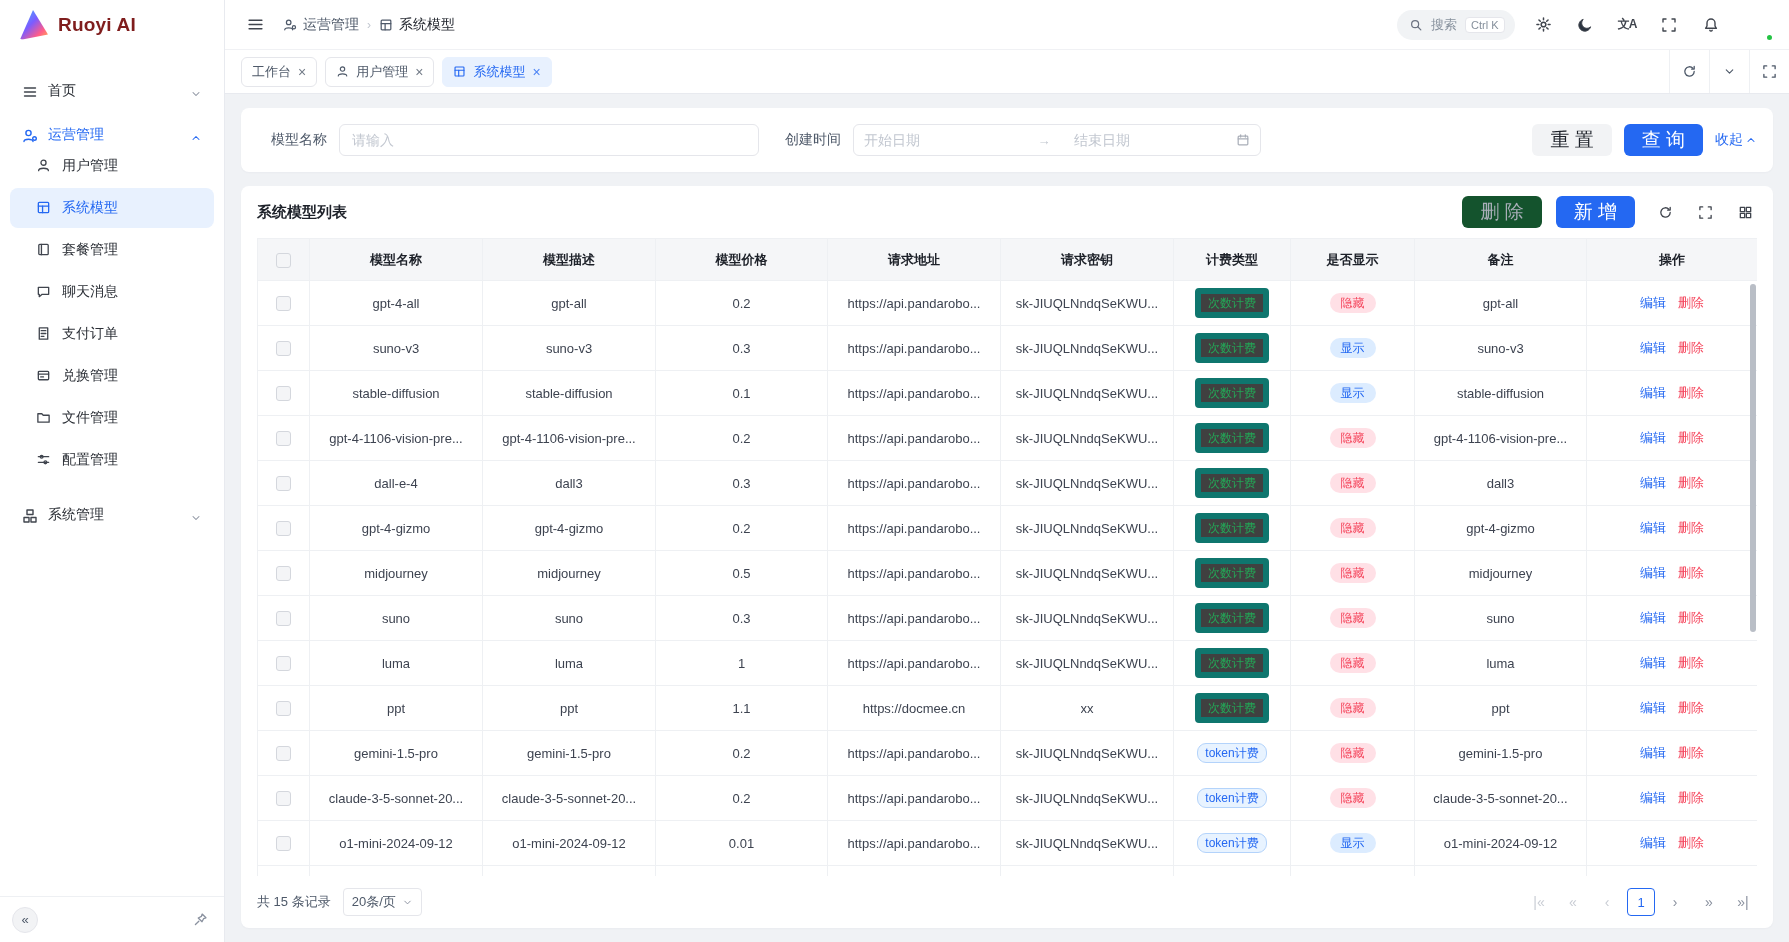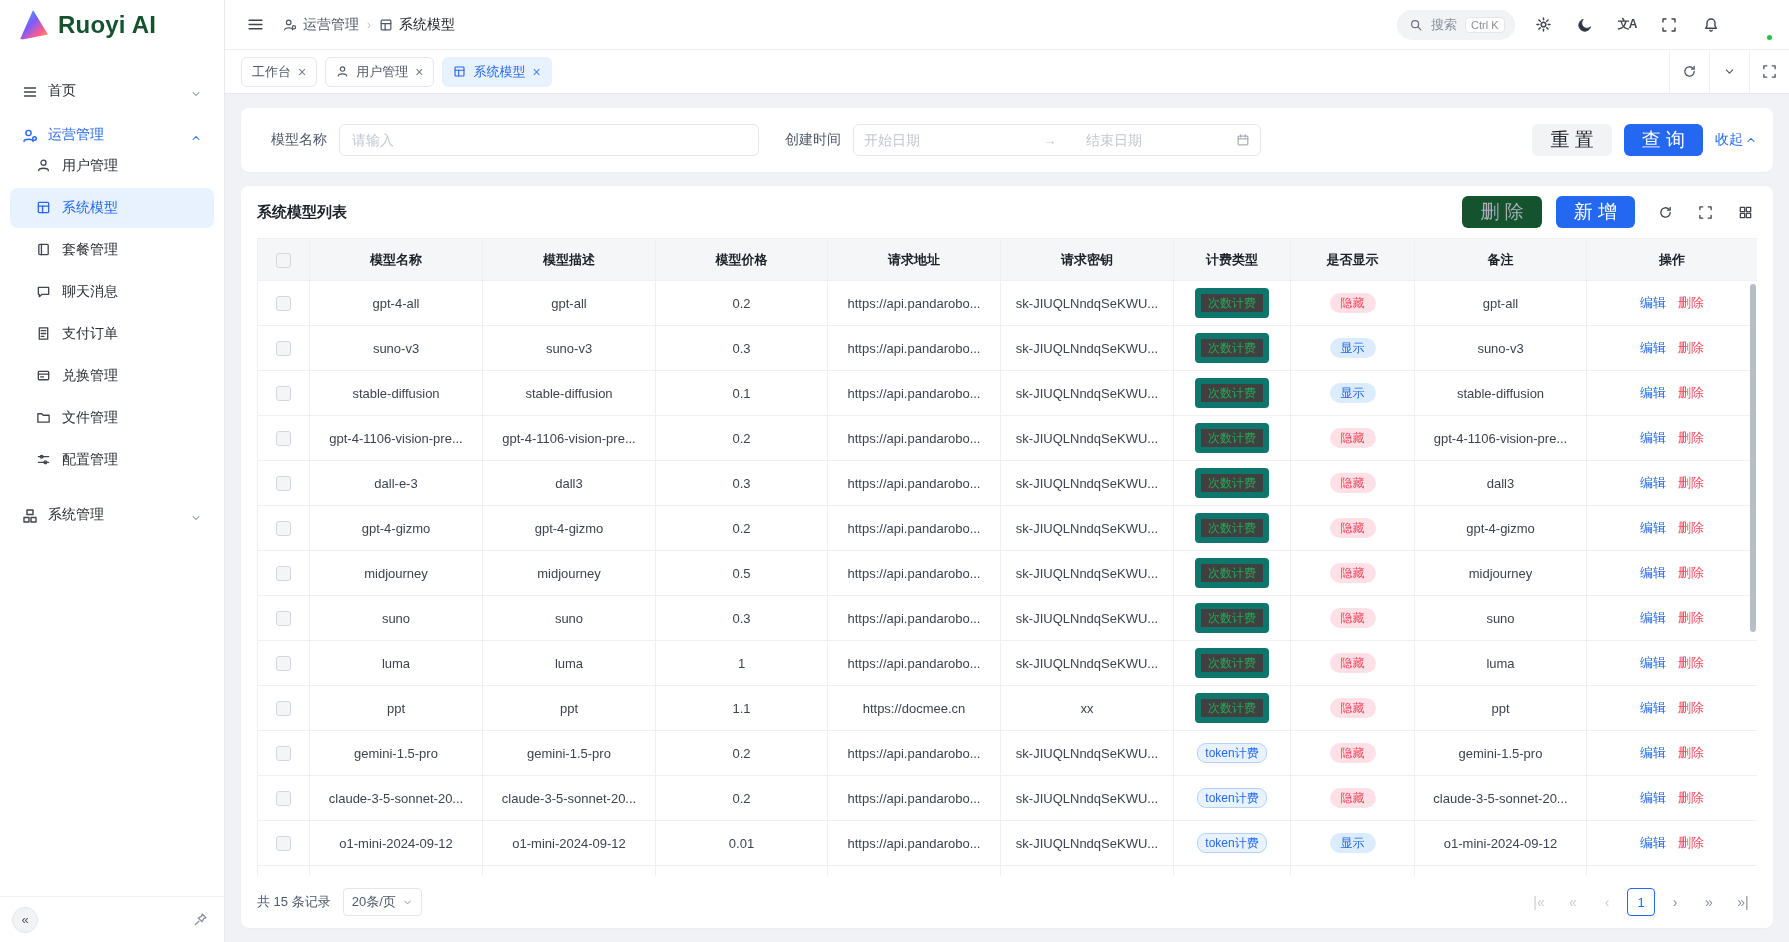--- a/index.html
+++ b/index.html
@@ -7,21 +7,21 @@
   body {
     font-family: "Liberation Sans", "DejaVu Sans", sans-serif;
     font-size: 14px; color: #1d2129; background: #f0f2f5;
   }
   .app { display: flex; width: 1789px; height: 942px; }
 
   
   .sidebar { width: 225px; background: #fff; border-right: 1px solid #e8eaef; display: flex; flex-direction: column; flex-shrink: 0; }
   .logo-row { height: 50px; display: flex; align-items: center; gap: 10px; padding: 0 18px; flex-shrink: 0; }
   .logo-mark { width: 30px; height: 30px; clip-path: polygon(50% 0, 100% 82%, 6% 100%); background: linear-gradient(135deg, #36c3ff 0%, #7b5cff 45%, #ff5c8a 75%, #ffb64d 100%); border-radius: 6px; }
-  .logo-text { font-size: 24px; font-weight: 700; color: #14532d; letter-spacing: .2px; }
+  .logo-text { font-size: 19px; font-weight: 700; color: #7f1d1d; letter-spacing: .2px; }
   .menu { flex: 1; padding: 8px 10px; overflow: hidden; }
   .menu-item { height: 42px; display: flex; align-items: flex-end; gap: 10px; padding: 0 12px; border-radius: 8px; color: #2b2f36; cursor: pointer; margin-bottom: 2px; }
   .menu-item .mi-label { flex: 1; }
   .menu-item.parent-active { color: #2468f2; }
   .menu-item.parent-active svg { stroke: #2468f2; }
   .menu-sub { }
   .menu-subitem { height: 40px; display: flex; align-items: center; gap: 10px; padding: 0 12px 0 26px; border-radius: 8px; color: #2b2f36; cursor: pointer; margin-bottom: 2px; font-size: 14px; }
   .menu-subitem.active { background: #e8f1fe; color: #2468f2; }
   .menu-subitem.active svg { stroke: #2468f2; }
   .mi-icon { display: inline-flex; width: 16px; height: 16px; }
@@ -67,21 +67,21 @@
 
   
   .content { flex: 1; min-height: 0; padding: 14px 16px; display: flex; flex-direction: column; gap: 14px; }
   .card { background: #fff; border-radius: 8px; box-shadow: 0 1px 2px rgba(20,30,60,.03); }
 
   
   .filter-card { height: 64px; display: flex; align-items: center; gap: 12px; padding: 0 16px; flex-shrink: 0; }
   .f-label { color: #4e5969; font-size: 14px; margin-left: 14px; white-space: nowrap; }
   .f-input { width: 420px; height: 32px; border: 1px solid #e5e6eb; border-radius: 6px; padding: 0 12px; font-size: 14px; color: #1d2129; outline: none; background: #fff; }
   .f-input::placeholder { color: #c2c7d0; }
-  .date-range { width: 408px; height: 32px; border: 1px solid #e5e6eb; border-radius: 6px; display: flex; align-items: center; padding: 0 10px; gap: 0; background: #fff; }
+  .date-range { width: 408px; height: 32px; border: 1px solid #e5e6eb; border-radius: 6px; display: flex; align-items: center; padding: 0 10px; gap: 12px; background: #fff; }
   .date-input { border: none; outline: none; width: 150px; font-size: 14px; color: #1d2129; background: transparent; }
   .date-input::placeholder { color: #c2c7d0; }
   .date-arrow { color: #c2c7d0; font-size: 13px; flex: 1; text-align: center; }
   .date-range svg { stroke: #a9aeb8; flex-shrink: 0; }
   .filter-spacer { flex: 1; }
   .btn { height: 32px; border: none; border-radius: 6px; padding: 0 18px; font-size: 19px; cursor: pointer; font-family: inherit; white-space: nowrap; }
   .btn-default { background: #f2f3f5; color: #1d2129; }
   .btn-primary { background: #2468f2; color: #fff; }
   .btn-disabled { background: #14532d; color: #a9aeb8; cursor: not-allowed; }
   .collapse-link { display: flex; align-items: center; gap: 2px; color: #2468f2; font-size: 14px; cursor: pointer; white-space: nowrap; }
@@ -548,21 +548,21 @@
     <td><span class="tag tag-count">次数计费</span></td>
     <td><span class="pill pill-hide">隐藏</span></td>
     <td><span class="ellip">gpt-4-1106-vision-pre...</span></td>
     <td>
       <a class="link-edit">编辑</a><a class="link-del">删除</a>
     </td>
   </tr>
 
   <tr>
     <td><span class="cb"></span></td>
-    <td><span class="ellip">dall-e-3</span></td>
+    <td><span class="ellip">dall-e-4</span></td>
     <td><span class="ellip">dall3</span></td>
     <td><span>0.3</span></td>
     <td><span class="ellip">https://api.pandarobo...</span></td>
     <td><span class="ellip">sk-JIUQLNndqSeKWU...</span></td>
     <td><span class="tag tag-count">次数计费</span></td>
     <td><span class="pill pill-hide">隐藏</span></td>
     <td><span class="ellip">dall3</span></td>
     <td>
       <a class="link-edit">编辑</a><a class="link-del">删除</a>
     </td>

